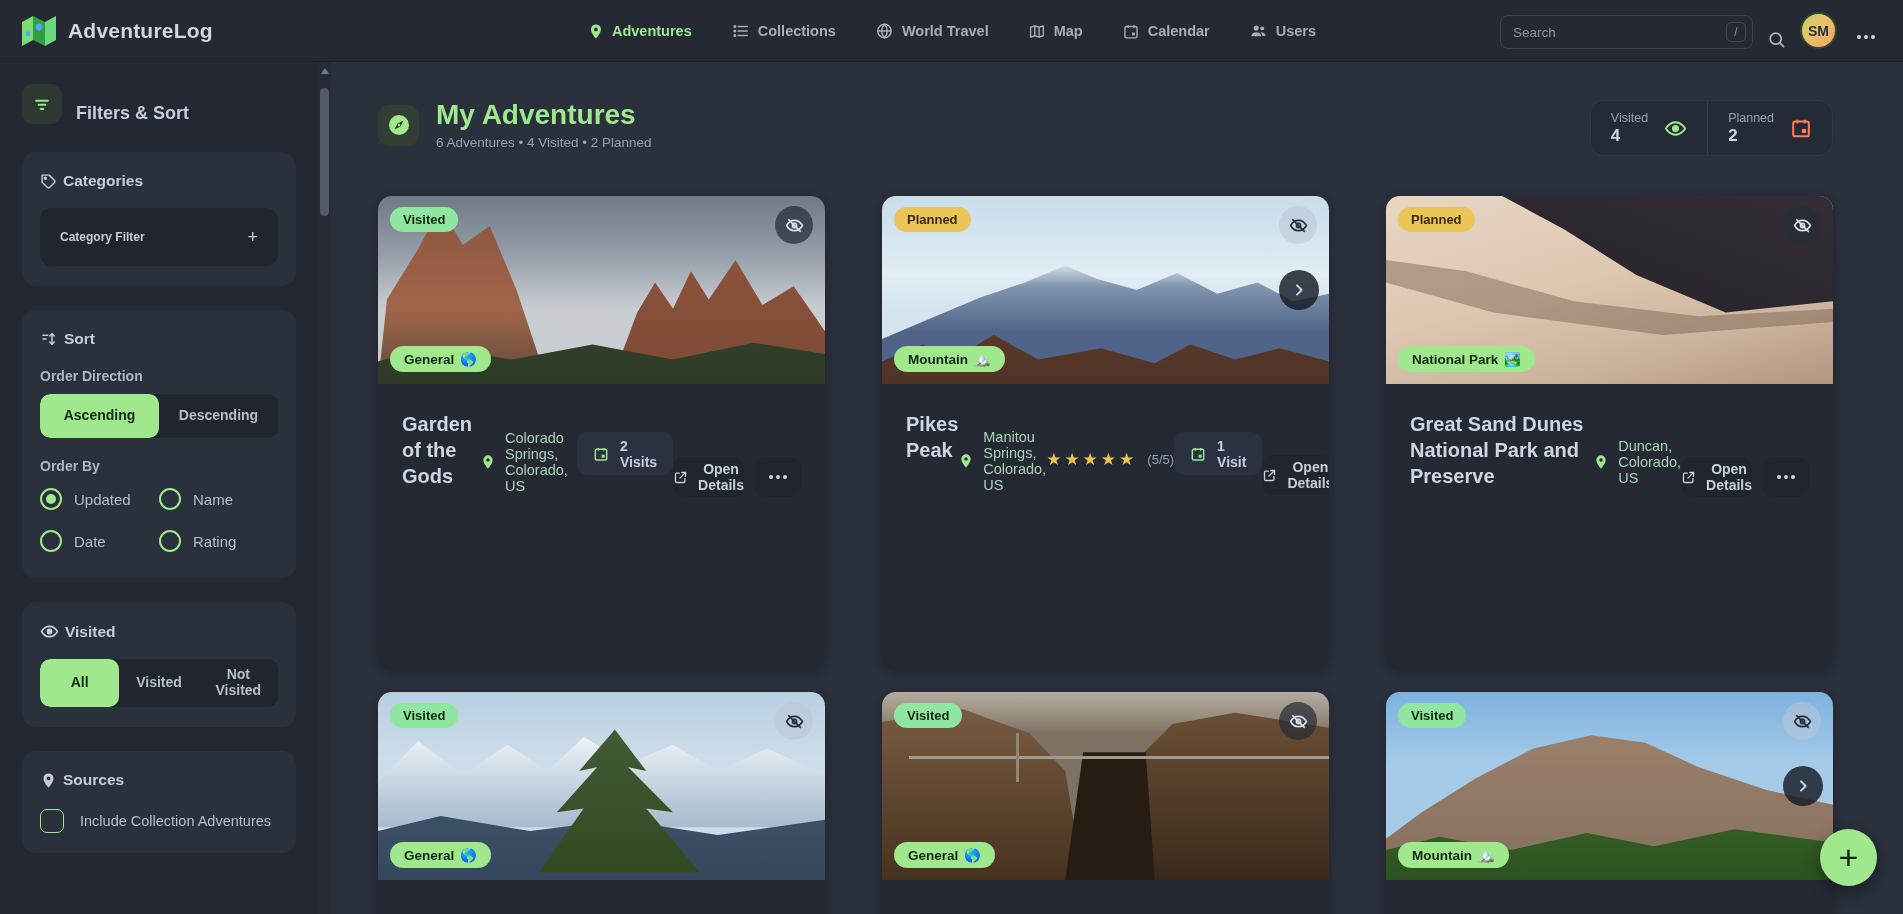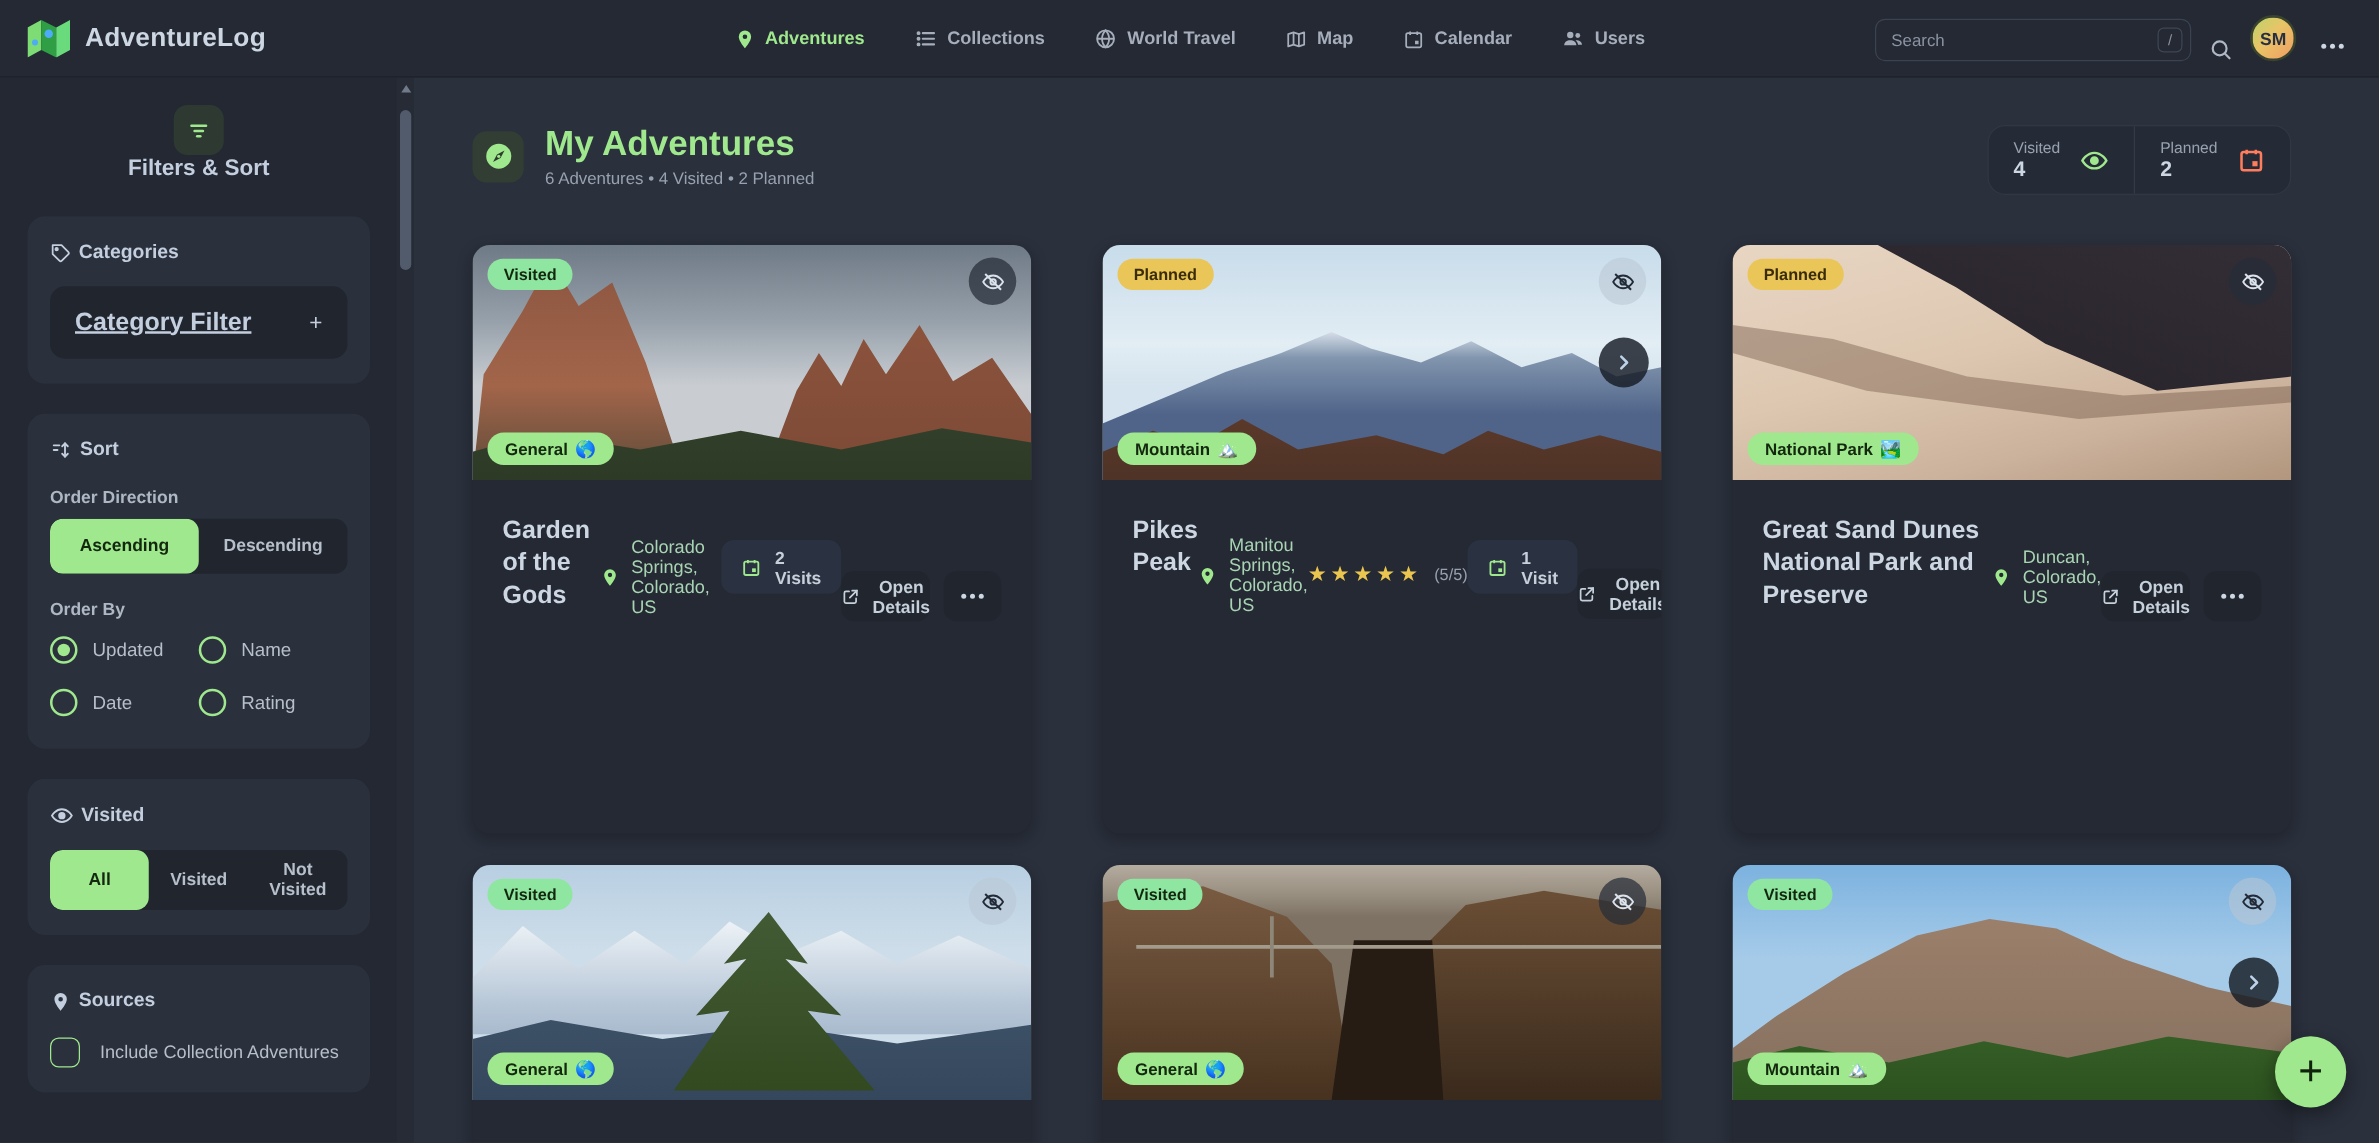--- a/index.html
+++ b/index.html
@@ -24,28 +24,28 @@
   .kbd-slash { position:absolute; right:7px; top:50%; transform:translateY(-50%); width:20px; height:20px;
     border:1px solid #3e4654; border-radius:5px; color:#8b93a3; font-size:12px; display:flex; align-items:center; justify-content:center; }
   .search-icon-btn { color:#aeb7c4; cursor:pointer; display:flex; }
   .avatar { width:37px; height:37px; border-radius:50%; background:linear-gradient(135deg,#bcd46c 0%,#e9c466 45%,#f09d64 100%);
     border:2px solid #39442f; color:#273043; font-weight:bold; font-size:14px; display:flex; align-items:center; justify-content:center; cursor:pointer; }
   .dots-btn { display:flex; gap:3px; padding:10px 6px; cursor:pointer; border-radius:8px; }
   .dots-btn .dot, .card-menu .dot { width:4px; height:4px; border-radius:50%; background:#cdd7e3; }
 
   
   .sidebar { position:absolute; top:62px; left:0; width:318px; height:852px; background:#232833; padding:22px 22px 0 22px; overflow:hidden; }
-  .sb-header { display:flex; align-items:center; margin-bottom:28px;flex-direction:column; }
+  .sb-header { display:flex; align-items:flex-end; gap:14px; margin-bottom:28px; }
   .sb-header-iconbox { width:40px; height:40px; border-radius:11px; background:#2e3a31; display:flex; align-items:center; justify-content:center; }
   .sb-header-title { font-size:18px; font-weight:bold; color:#c3cede; }
   .sb-card { background:#2A303C; border-radius:14px; padding:20px 18px; margin-bottom:24px; }
   .sb-card-title { display:flex; align-items:center; gap:6px; font-size:15.5px; font-weight:bold; color:#c3cede;text-align:center; }
   .collapse-filter { margin-top:18px; background:#20252E; border-radius:12px; height:58px; display:flex;
     align-items:center; justify-content:space-between; padding:0 20px; cursor:pointer; }
-  .collapse-filter .cf-label { font-size:20px; font-weight:bold; color:#c3cede;text-decoration:underline; }
+  .collapse-filter .cf-label { font-size:12px; font-weight:bold; color:#c3cede; }
   .collapse-filter .cf-plus { font-size:18px; color:#c3cede; }
   .manage-btn { margin-top:22px; width:100%; height:42px; background:transparent; border:1px solid #4a5264; border-radius:10px;
     display:flex; align-items:center; justify-content:center; gap:9px; color:#cbd4e0; font-size:13.5px; font-weight:bold; cursor:pointer; }
   .sb-sub-label { font-size:14px; font-weight:bold; color:#aeb7c4; margin:20px 0 10px; }
   .segmented { display:flex; background:#20252E; border-radius:10px; overflow:hidden; }
   .seg-btn { flex:1; height:44px; display:flex; align-items:center; justify-content:center; color:#b6bfca;
     font-size:14px; font-weight:bold; cursor:pointer; text-align:center; line-height:1.12; padding:0 4px; }
   .seg-btn.active { background:#9FE88D; color:#13280f; border-radius:10px; }
   .segmented.tri .seg-btn { height:48px; }
   .radio-grid { display:grid; grid-template-columns:1fr 1fr; row-gap:20px; margin-top:14px; padding-bottom:6px; }

